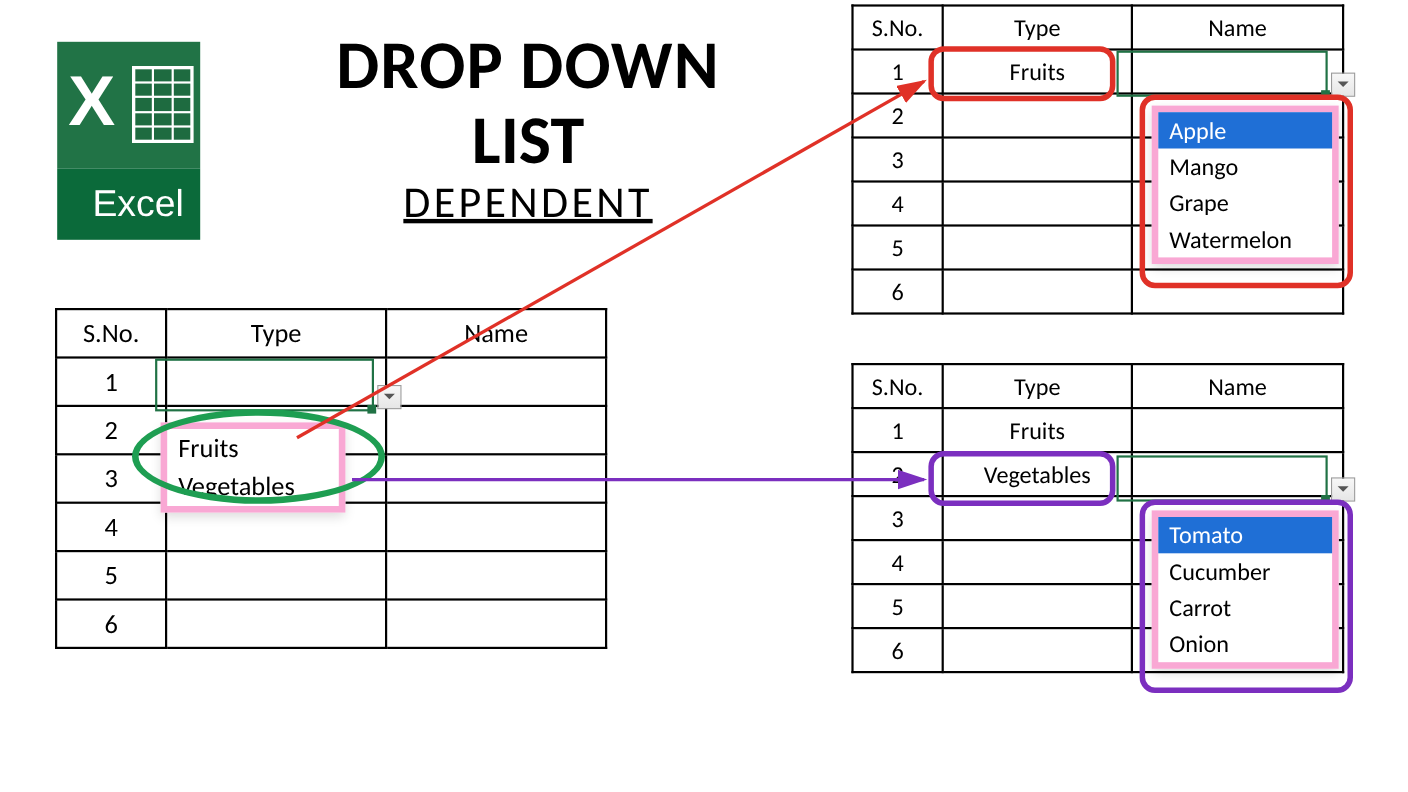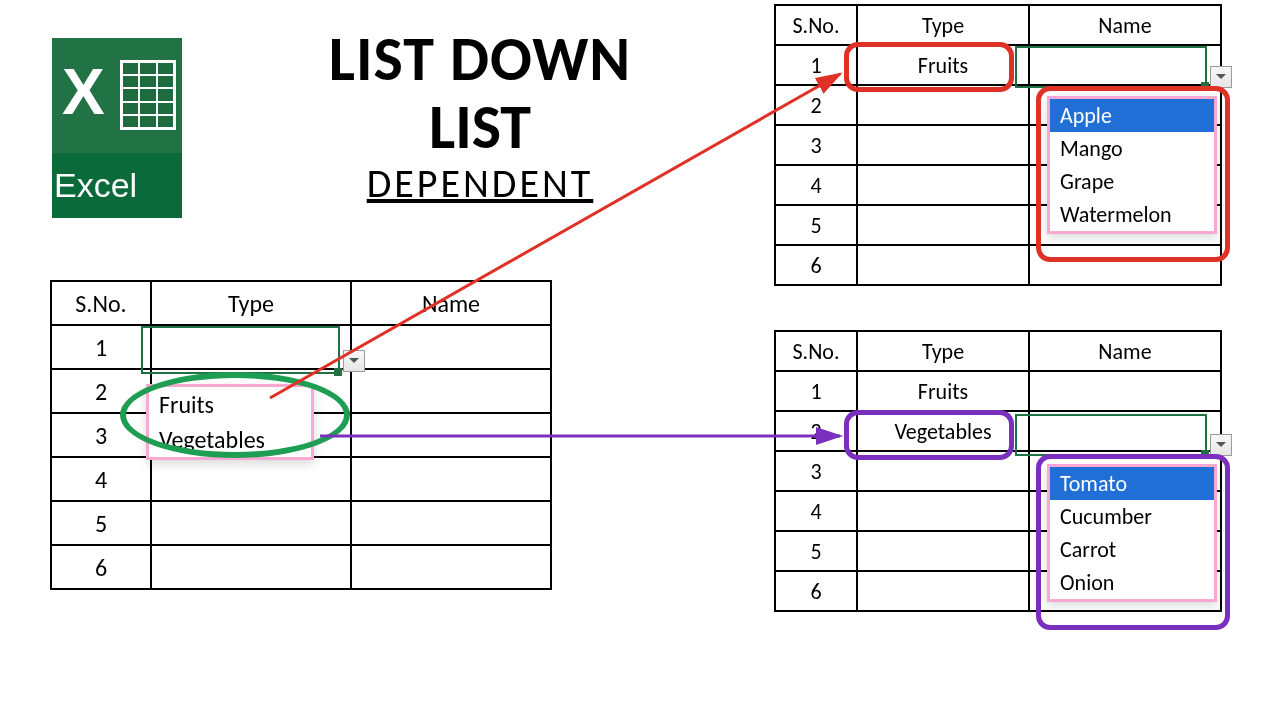--- a/index.html
+++ b/index.html
@@ -46,21 +46,21 @@
     gap: 2px;
     padding: 3px;
   }
   .excel-sheet div { background: #1e6b40; }
   .excel-bottom {
     width: 130px;
     height: 65px;
     background: #0b6a3a;
     color: #fff;
     font: 400 34px/65px Arial, sans-serif;
-    padding-left: 2px;
+    padding-left: 32px;
   }
   
   .title {
     position: absolute;
     left: 200px;
     top: 28px;
     width: 560px;
     text-align: center;
     font-family: Calibri, Arial, sans-serif;
     color: #000;
@@ -126,21 +126,21 @@
   .drop-btn::after {
     content: "";
     border: 5px solid transparent;
     border-top-color: #555;
     margin-top: 4px;
   }
   
   .open-list {
     position: absolute;
     background: #fff;
-    border: 3px solid #f9a8d4;
+    border: 6px solid #f9a8d4;
     box-shadow: 0 4px 10px rgba(0,0,0,.15);
     font: 400 24px Calibri, Arial, sans-serif;
   }
   .open-list .item { padding: 3px 16px 3px 10px; white-space: nowrap; }
   .open-list .item.sel { background: #1f6fd6; color: #fff; }
 
   
   .frame {
     position: absolute;
     border-radius: 14px;
@@ -186,21 +186,21 @@
         <div></div>
       <div></div>
         <div></div>
         <div></div>
     </div>
   </div>
   <div class="excel-bottom">Excel</div>
 </div>
 
 <div class="title">
-  <div class="line1">LIST DOWN</div>
+  <div class="line1">DROP DOWN</div>
   <div class="line2">LIST</div>
   <div class="line3">DEPENDENT</div>
 </div>
 
 <table id="tbl-left" class="grid">
   <tbody>
       <tr>
     <th class="c-sno">S.No.</th>
     <th class="c-type">Type</th>
     <th class="c-name">Name</th>

